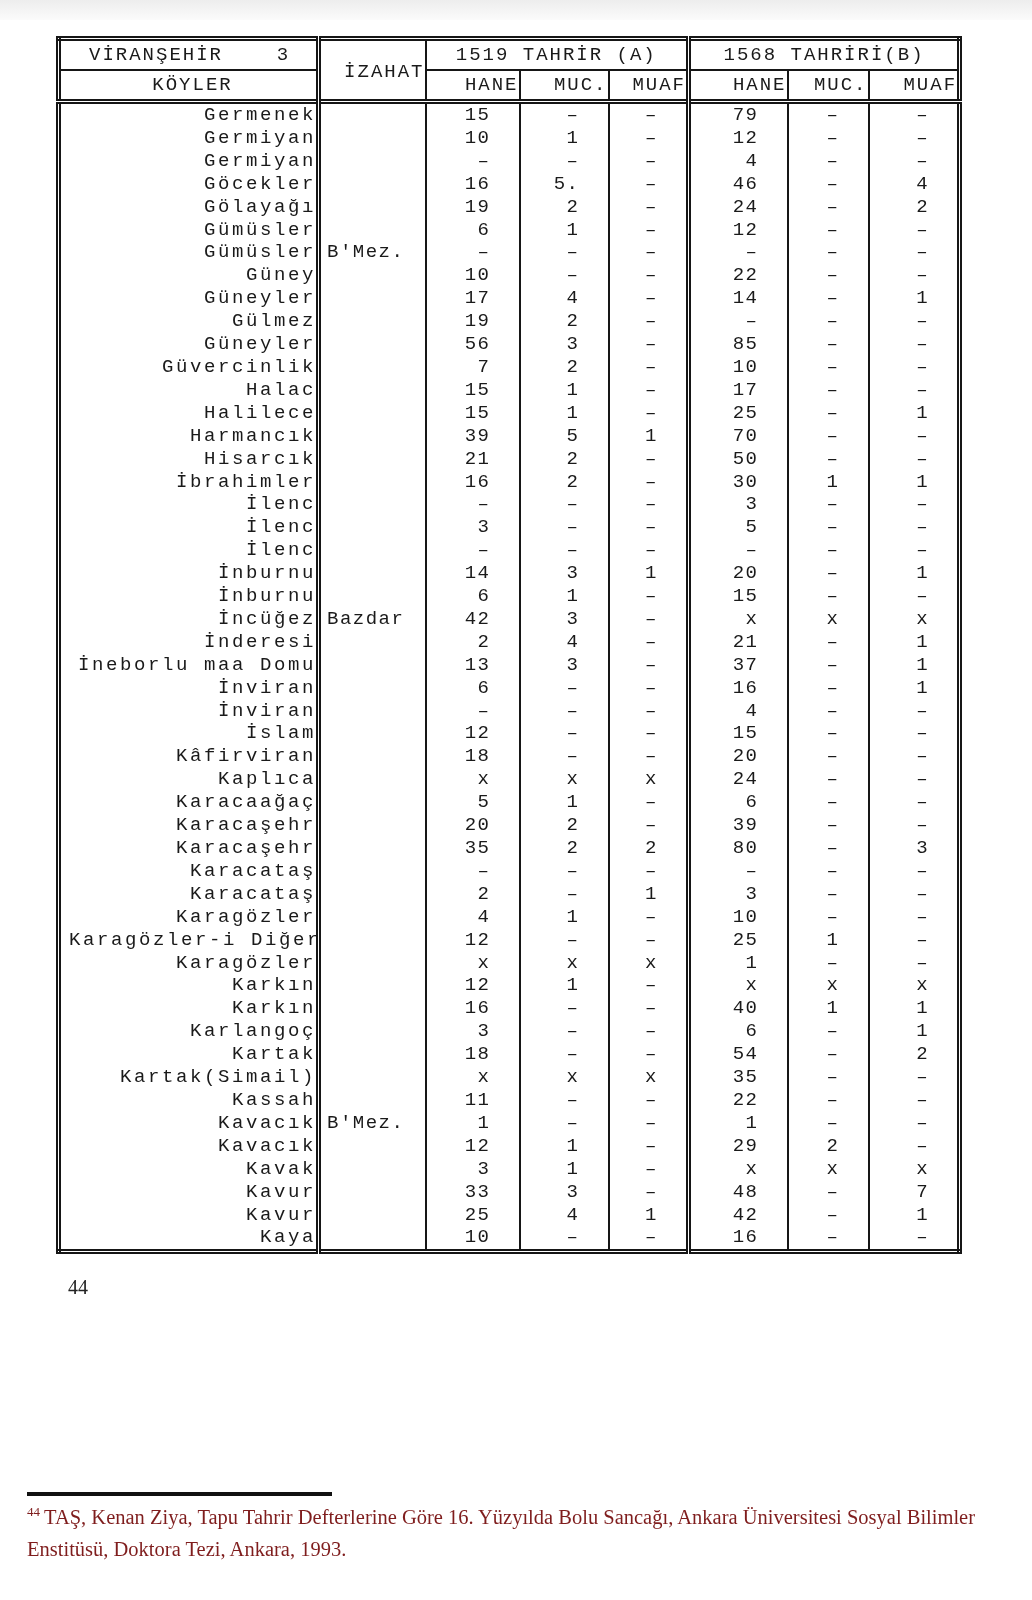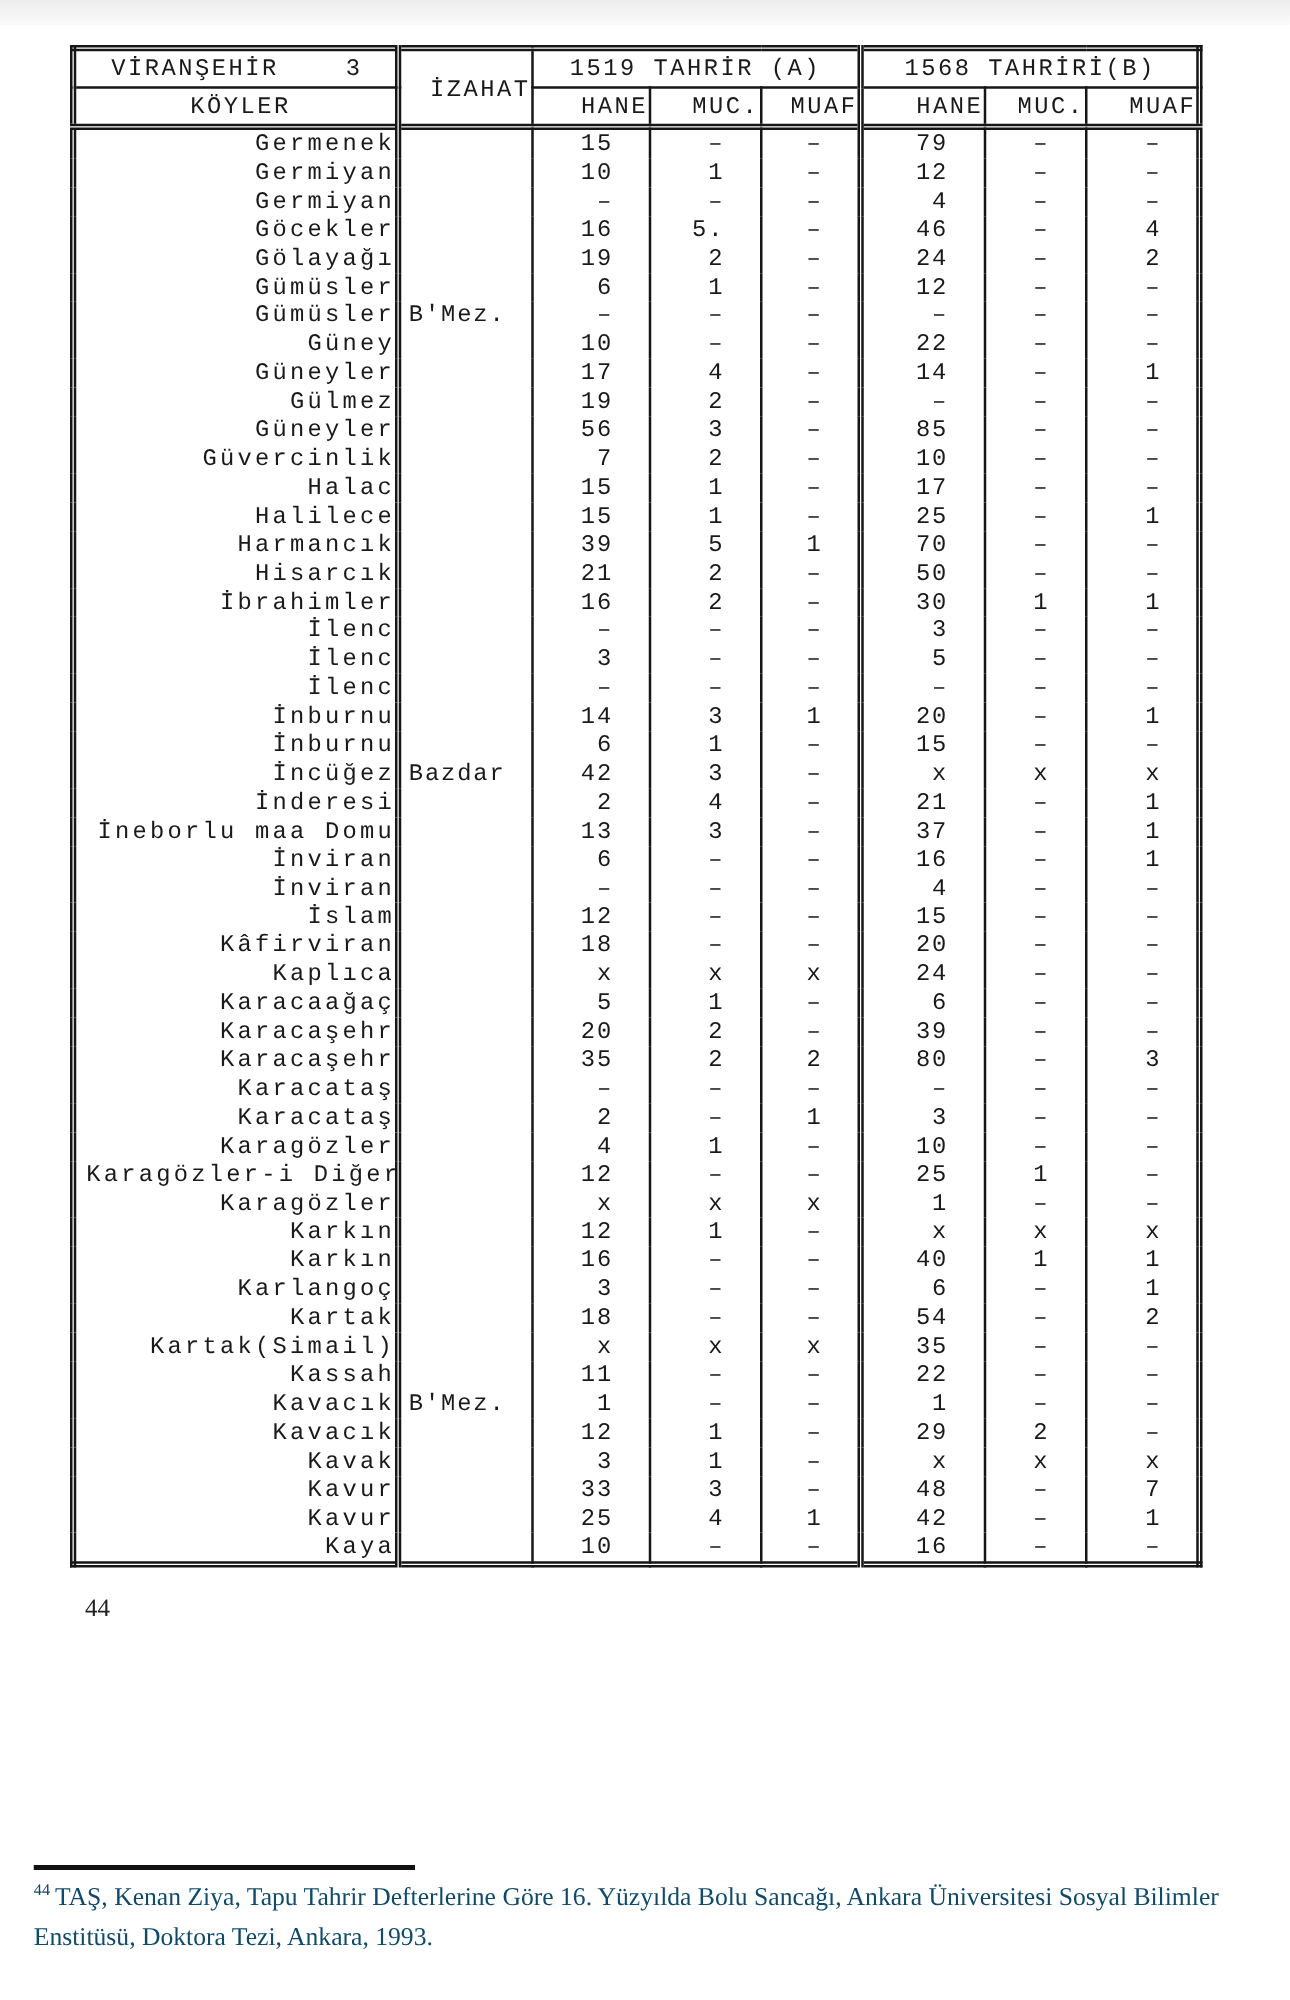--- a/index.html
+++ b/index.html
@@ -61,21 +61,21 @@
     font-size:20px; color:#222;
   }
   .footnote-rule {
     position:absolute; left:27px; top:1492px;
     width:305px; height:4px; background:#111;
   }
   .footnote {
     position:absolute; left:27px; top:1502px;
     width:950px; margin:0;
     font-family:"Liberation Serif","DejaVu Serif",serif;
-    font-size:20.5px; line-height:1.55; color:#0c4a6e;
+    font-size:20.5px; line-height:1.55; color:#7f1d1d;
   }
   .footnote sup { font-size:13px; margin-right:4px; }
 </style>
 </head>
 <body>
 
 <div class="scan-edge"></div>
 
 <table class="doc-table">
   <colgroup>

